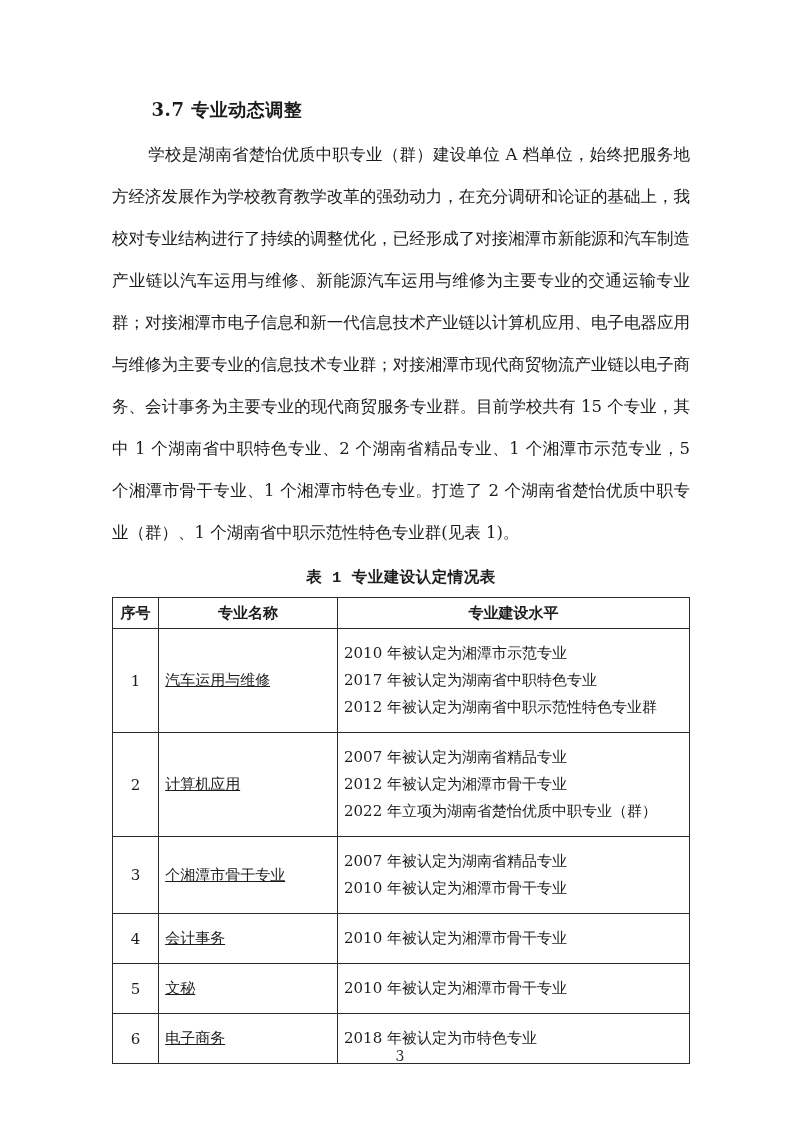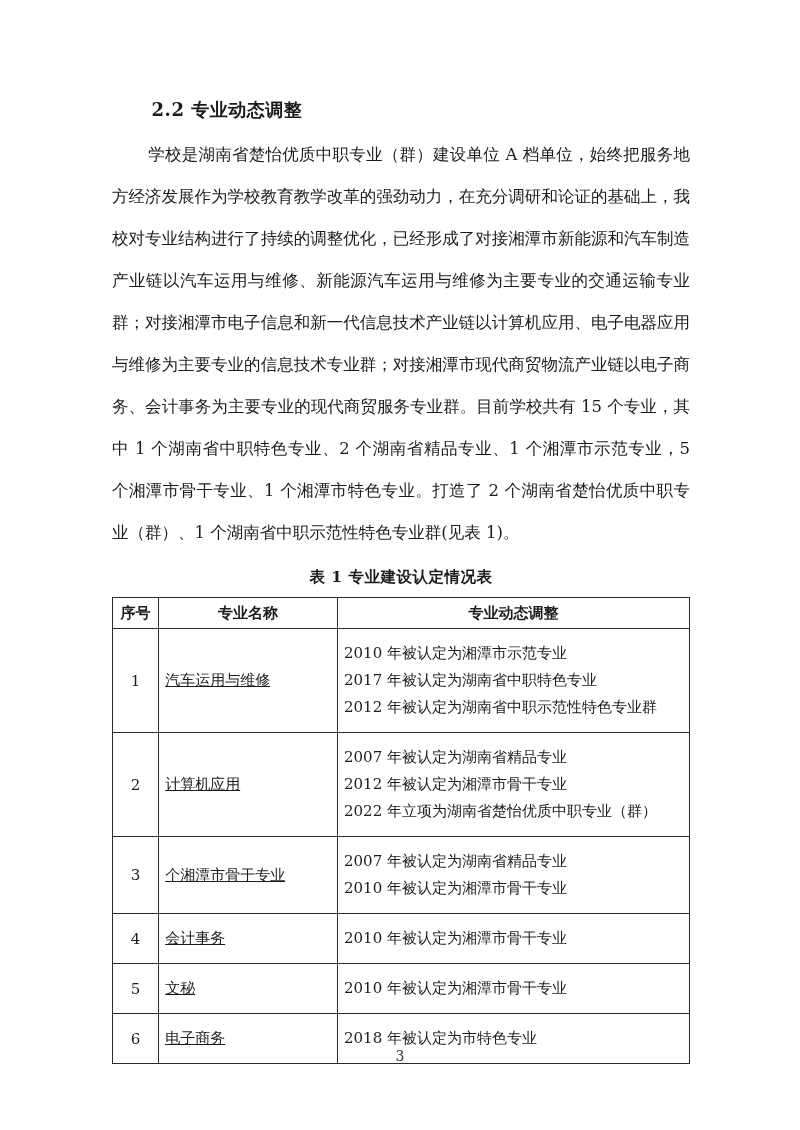--- a/index.html
+++ b/index.html
@@ -31,20 +31,21 @@
     text-justify: inter-ideograph;
     text-indent: 2.2em;
   }
   .table-caption {
     font-size: 15.5px;
     font-weight: bold;
     text-align: center;
     margin-top: 13px;
     margin-bottom: 9px;
     letter-spacing: 0.5px;
+    font-family: Liberation Mono, monospace;
   }
   table.spec-table {
     width: 100%;
     border-collapse: collapse;
     table-layout: fixed;
   }
   .spec-table th, .spec-table td {
     border: 1px solid #2b2b2b;
     font-size: 15px;
     font-weight: normal;
@@ -76,37 +77,37 @@
     font-size: 14px;
     color: #333333;
   }
 </style>
 </head>
 <body>
 
 <div class="page">
   <div class="content">
 
-    <div class="heading">2.2 专业动态调整</div>
+    <div class="heading">3.7 专业动态调整</div>
 
     <div class="body-para">学校是湖南省楚怡优质中职专业（群）建设单位 A 档单位，始终把服务地方经济发展作为学校教育教学改革的强劲动力，在充分调研和论证的基础上，我校对专业结构进行了持续的调整优化，已经形成了对接湘潭市新能源和汽车制造产业链以汽车运用与维修、新能源汽车运用与维修为主要专业的交通运输专业群；对接湘潭市电子信息和新一代信息技术产业链以计算机应用、电子电器应用与维修为主要专业的信息技术专业群；对接湘潭市现代商贸物流产业链以电子商务、会计事务为主要专业的现代商贸服务专业群。目前学校共有 15 个专业，其中 1 个湖南省中职特色专业、2 个湖南省精品专业、1 个湘潭市示范专业，5 个湘潭市骨干专业、1 个湘潭市特色专业。打造了 2 个湖南省楚怡优质中职专业（群）、1 个湖南省中职示范性特色专业群(见表 1)。</div>
 
     <div class="table-caption">表 1  专业建设认定情况表</div>
 
     <table class="spec-table">
       <colgroup>
         <col class="col-no">
         <col class="col-major">
         <col class="col-level">
       </colgroup>
       <thead>
         <tr>
           <th>序号</th>
           <th>专业名称</th>
-          <th>专业动态调整</th>
+          <th>专业建设水平</th>
         </tr>
       </thead>
       <tbody>
         <tr>
           <td class="cell-no">1</td>
           <td class="cell-major">汽车运用与维修</td>
           <td class="cell-level">
             <div class="level-line">2010 年被认定为湘潭市示范专业</div>
             <div class="level-line">2017 年被认定为湖南省中职特色专业</div>
             <div class="level-line">2012 年被认定为湖南省中职示范性特色专业群</div>

